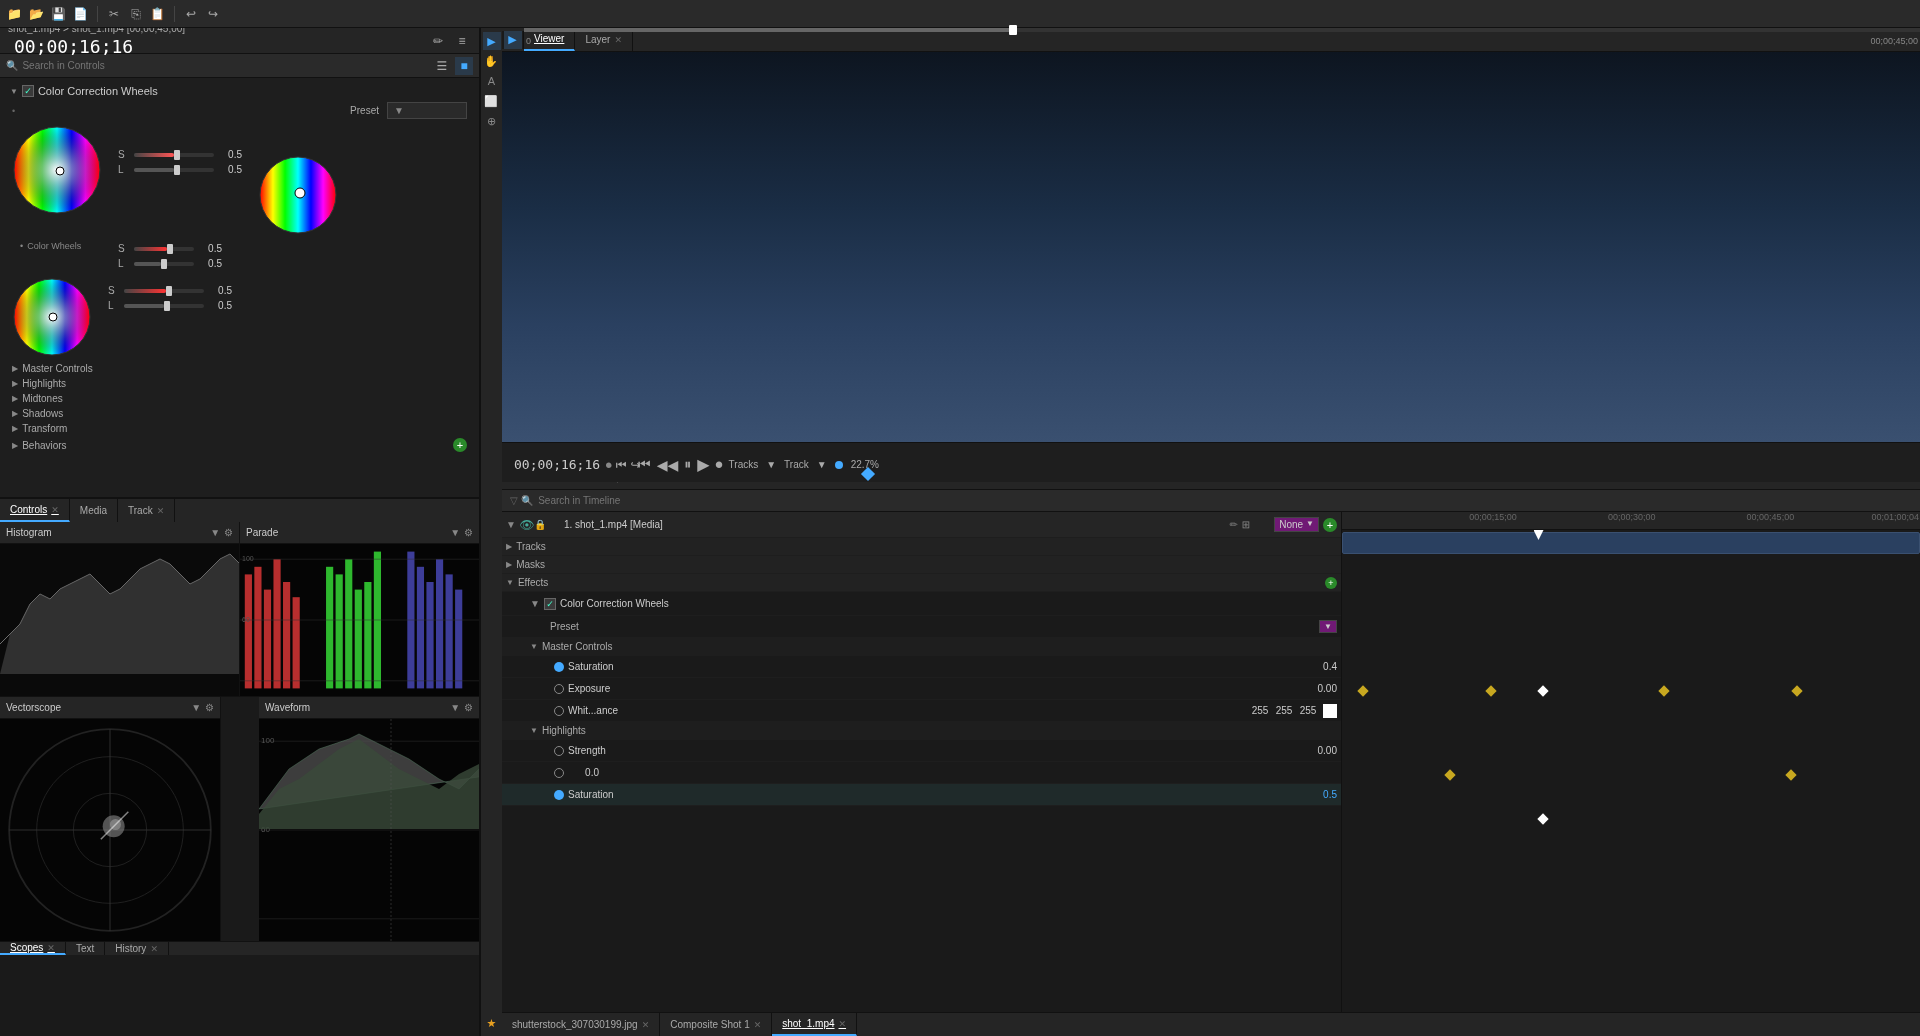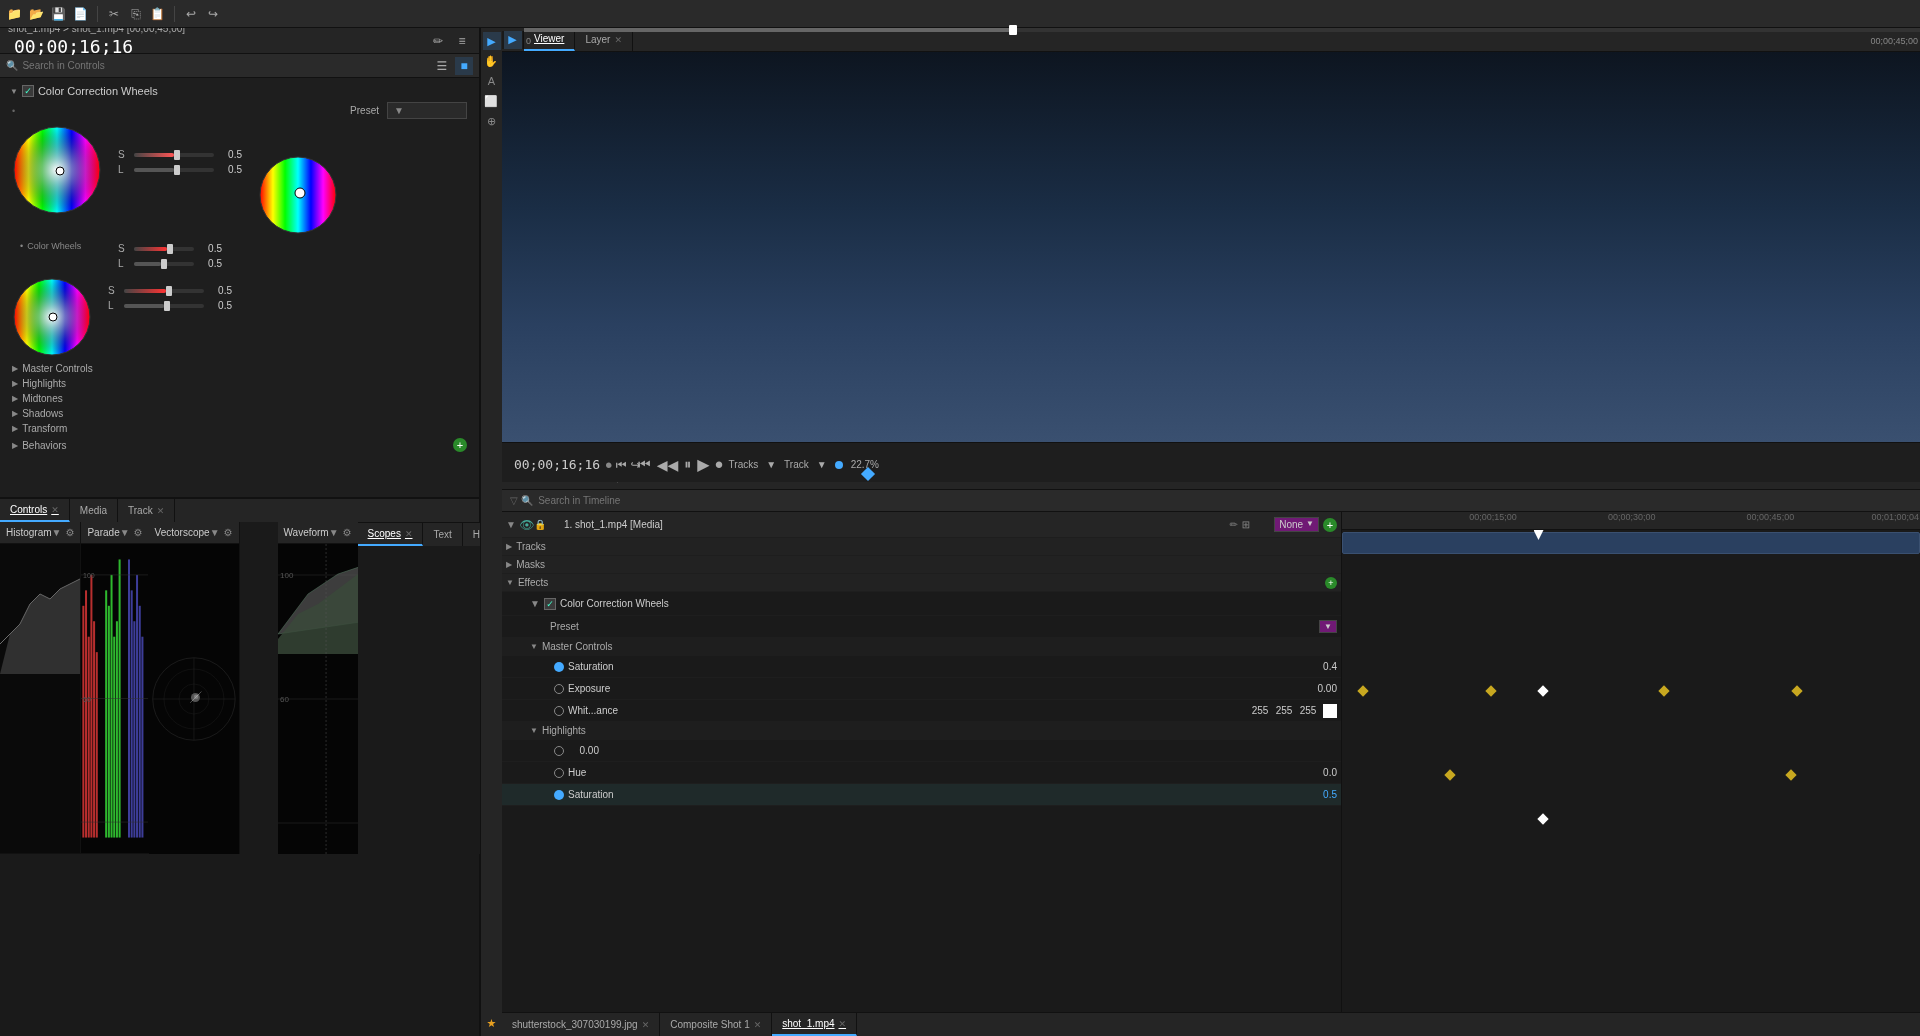--- a/index.html
+++ b/index.html
@@ -176,21 +176,21 @@
       cursor: pointer;
       font-size: 10px;
       color: #aaa;
     }
     
     
     #scopes-area {
       flex: 1;
       background: #1a1a1a;
       display: flex;
-      flex-direction: row;
+      flex-direction: column;
     }
     
     #scopes-top {
       flex: 1;
       display: flex;
       border-bottom: 1px solid #111;
     }
     
     #scopes-bottom {
       flex: 1;
@@ -1186,26 +1186,26 @@
             <span style="width:14px; height:14px; background:#fff; margin-left:3px; cursor:pointer;"></span>
           </div>
 
           <div class="track-section-header" style="background:#1e1e1e; padding-left:28px;">
             <span class="expand-tri">▼</span>
             <span>Highlights</span>
           </div>
 
           <div class="timeline-track track-indent-4">
             <div class="circle-icon"></div>
+            <span style="margin-left:4px; font-size:10px; color:#ccc; flex:1;">Strength</span>
             <span class="track-value">0.00</span>
           </div>
 
           <div class="timeline-track track-indent-4">
             <div class="circle-icon"></div>
-            <span style="margin-left:4px; font-size:10px; color:#ccc; flex:1;">Hue</span>
             <span class="track-value">0.0</span>
           </div>
 
           <div class="timeline-track track-indent-4" style="background:#1f2a2a;">
             <div class="circle-icon-filled"></div>
             <span style="margin-left:4px; font-size:10px; color:#ccc; flex:1;">Saturation</span>
             <span class="track-value" style="color:#4af;">0.5</span>
           </div>
 
         </div>

